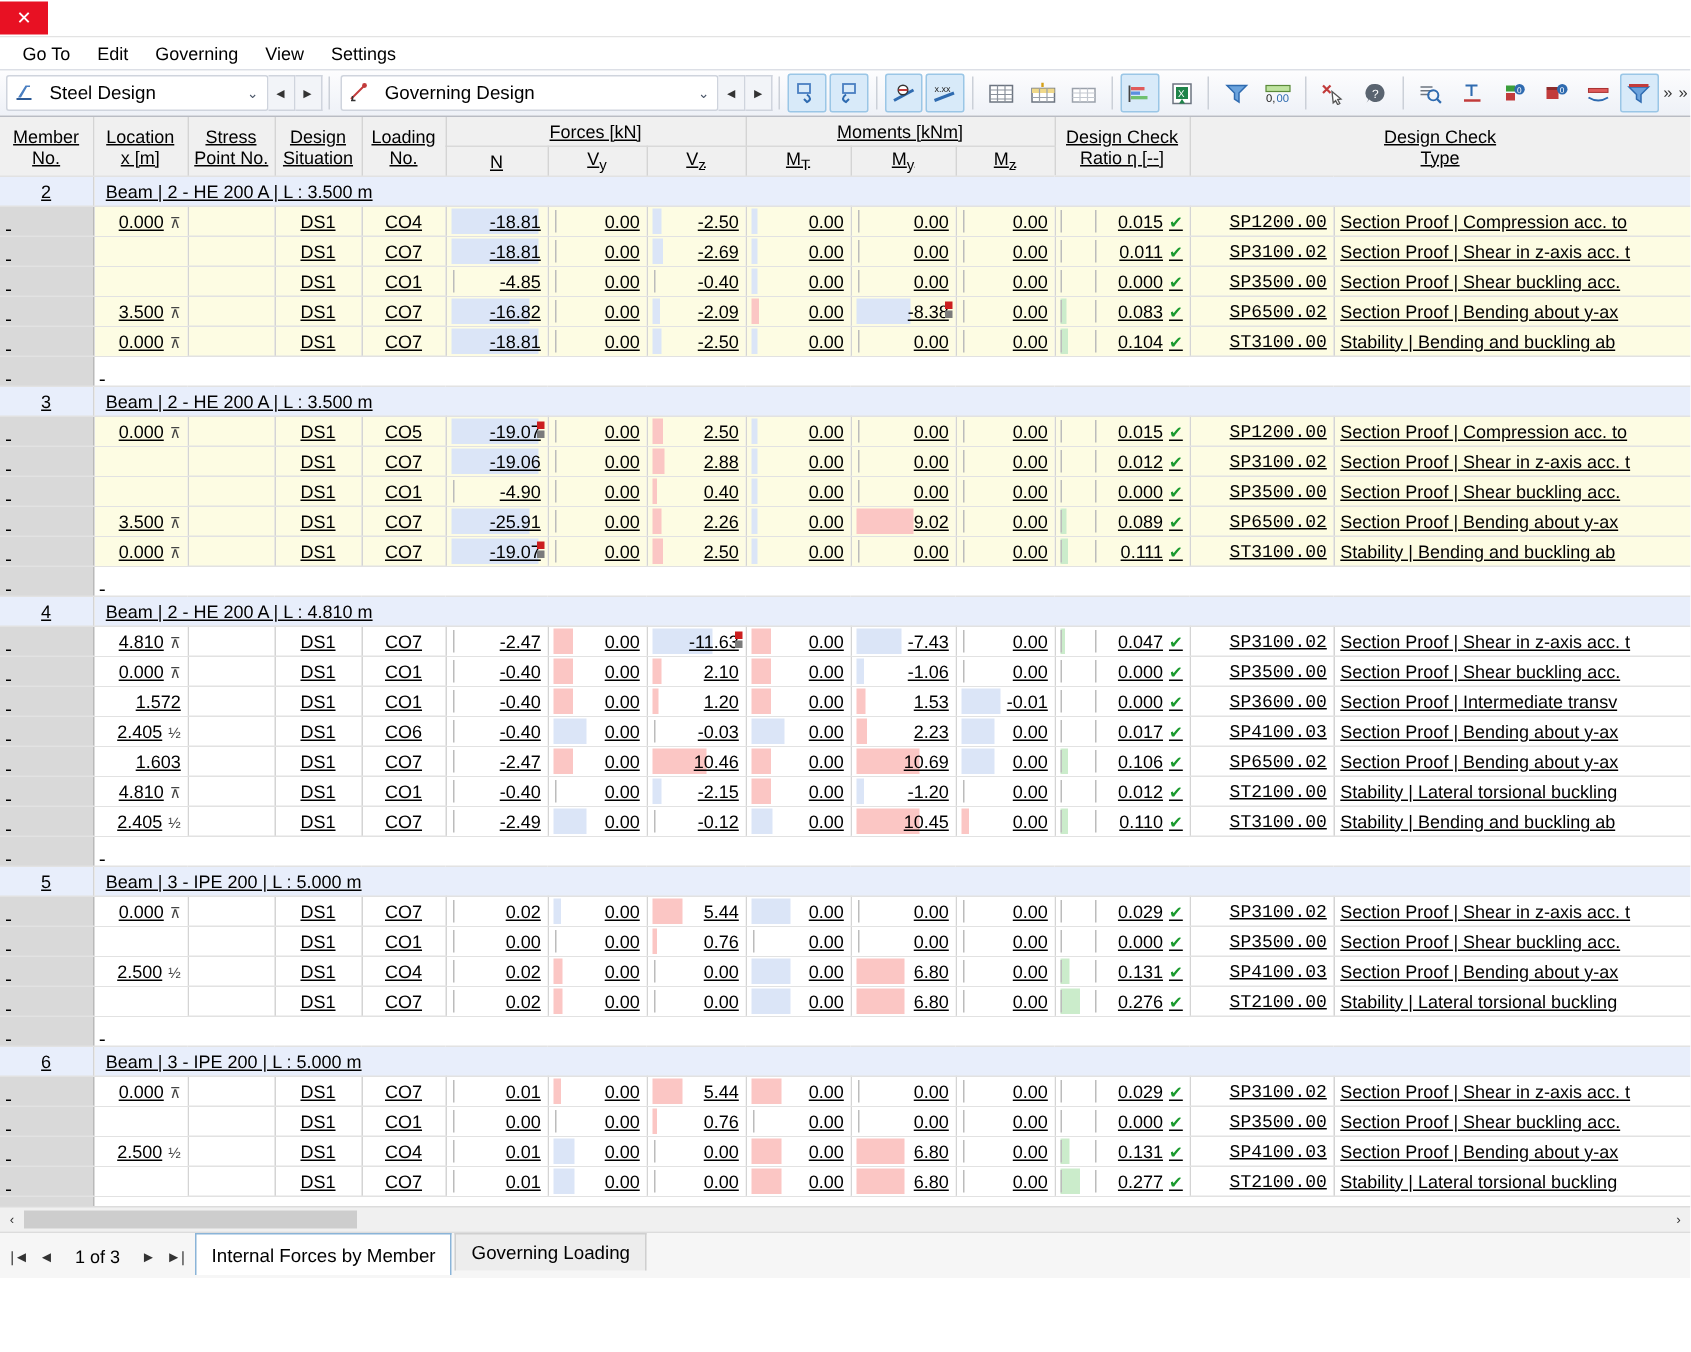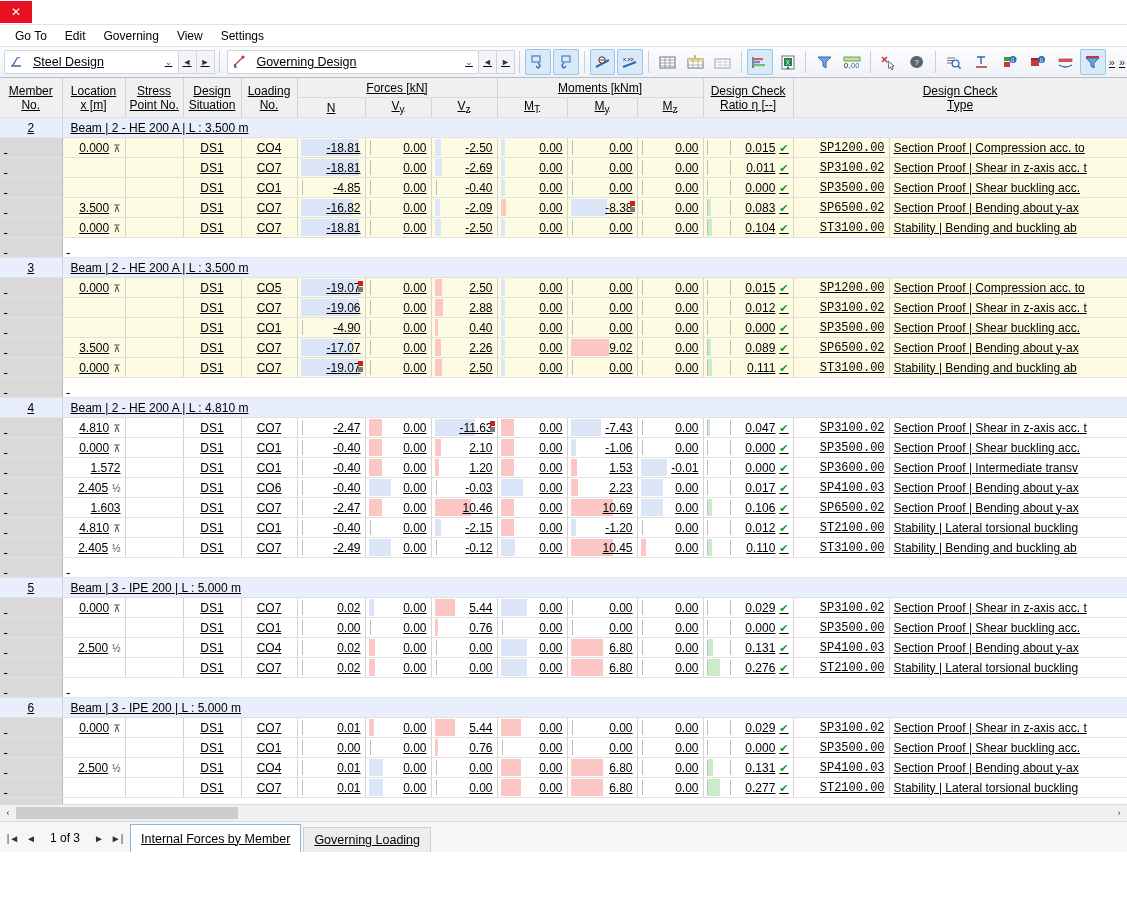--- a/index.html
+++ b/index.html
@@ -19,21 +19,21 @@
     display:flex;align-items:center;justify-content:center;font-size:12px;line-height:1;
     cursor:pointer;
   }
   
   .menubar{height:21px;display:flex;align-items:center;background:#ffffff;padding-left:6px;}
   .menubar .mi{padding:2px 9px;font-size:12px;cursor:pointer;}
   
   .toolbar{
     height:30px;display:flex;align-items:center;
     background:linear-gradient(#fdfdfe,#eef1f7);
-    border-top:1px solid #dcdfe6;border-bottom:1px solid #b9bcc4;text-decoration:underline;
+    border-top:1px solid #dcdfe6;border-bottom:1px solid #b9bcc4;
   }
   .combo{
     display:flex;align-items:center;height:22px;margin-left:4px;
     background:#fff;border:1px solid #cfd4dd;border-radius:2px;
   }
   .combo .cicon{width:22px;text-align:center;font-size:13px;}
   .combo .ctext{padding:0 6px;white-space:nowrap;font-size:12.5px;}
   .combo .cfill{flex:1;}
   .combo .carrow{width:18px;text-align:center;color:#4a5568;font-size:9px;}
   .spin{display:flex;}
@@ -86,21 +86,21 @@
   
   .hscroll{height:16px;background:#f0f0f0;display:flex;align-items:center;border-top:1px solid #dcdcdc;}
   .hscroll .arw{width:16px;text-align:center;font-size:9px;color:#333;cursor:pointer;}
   .hscroll .trackarea{flex:1;position:relative;height:14px;background:#f0f0f0;}
   .hscroll .thumb{position:absolute;left:0;top:1px;height:12px;width:222px;background:#cdcdcd;cursor:pointer;}
   
   .statusbar{height:30px;display:flex;align-items:flex-end;background:#f6f6f6;border-top:1px solid #dcdcdc;}
   .pager{display:flex;align-items:center;height:28px;padding:0 4px;font-size:12px;}
   .pager .pb{width:18px;text-align:center;color:#333;font-size:10px;cursor:pointer;}
   .pager .pg{padding:0 10px;}
-  .tabs{display:flex;align-items:flex-end;height:30px;text-decoration:underline;}
+  .tabs{display:flex;align-items:flex-start;height:30px;}
   .tab{
     height:24px;display:flex;align-items:center;padding:0 10px;margin-right:2px;font-size:12.5px;
     background:#ededed;border:1px solid #cfcfcf;border-bottom:none;cursor:pointer;
   }
   .tab.active{background:#ffffff;border-color:#8ab4d8;height:27px;}
 </style>
 </head>
 <body>
 
 <div class="titlebar">
@@ -492,21 +492,21 @@
           <td class="num"><span class="tick" style="left:3px"></span><span class="tick" style="left:26px"></span><span class="val">0.000</span><span class="chk">✔</span></td>
           <td class="code">SP3500.00</td>
           <td class="type">Section Proof | Shear buckling acc.</td>
         </tr>
         <tr class="dr hl">
           <td class="rh">&nbsp;</td>
           <td class="num"><span class="val">3.500</span><span class="loc-ic">⊼</span></td>
           <td class="ctr"></td>
           <td class="ctr">DS1</td>
           <td class="ctr">CO7</td>
-          <td class="num"><span class="bar blue" style="left:3px;width:52px"></span><span class="val">-17.07</span></td>
+          <td class="num"><span class="bar blue" style="left:3px;width:52px"></span><span class="val">-25.91</span></td>
           <td class="num"><span class="tick" style="left:4px"></span><span class="val">0.00</span></td>
           <td class="num"><span class="bar red" style="left:3px;width:6px"></span><span class="val">2.26</span></td>
           <td class="num"><span class="bar blue" style="left:3px;width:4px"></span><span class="val">0.00</span></td>
           <td class="num"><span class="bar red" style="left:3px;width:38px"></span><span class="val">9.02</span></td>
           <td class="num"><span class="tick" style="left:4px"></span><span class="val">0.00</span></td>
           <td class="num"><span class="bar green" style="left:3px;width:4px"></span><span class="tick" style="left:3px"></span><span class="tick" style="left:26px"></span><span class="val">0.089</span><span class="chk">✔</span></td>
           <td class="code">SP6500.02</td>
           <td class="type">Section Proof | Bending about y-ax</td>
         </tr>
         <tr class="dr hl">

